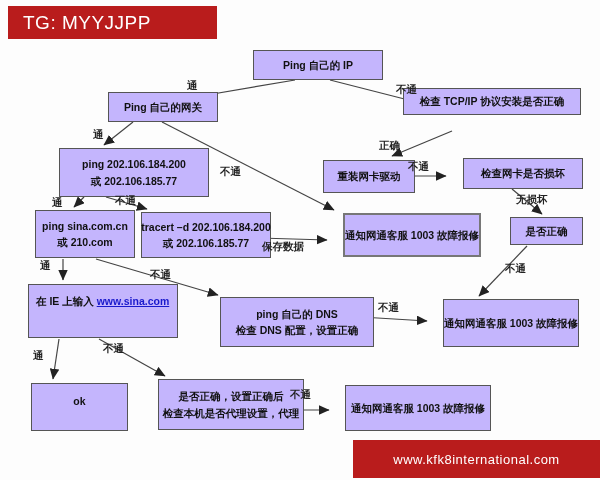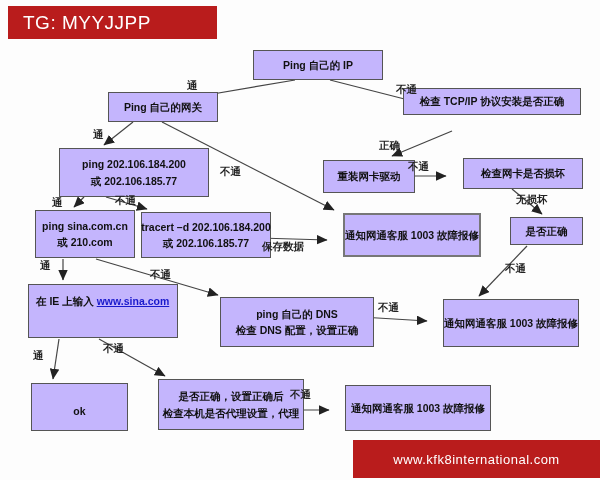--- a/index.html
+++ b/index.html
@@ -19,21 +19,21 @@
 
   .node{
     position:absolute;z-index:2;box-sizing:border-box;
     background:#c4b5fd;border:1px solid #555;
     display:flex;flex-direction:column;align-items:center;justify-content:center;
     font-size:10.5px;font-weight:bold;color:#111;line-height:1.55;
     text-align:center;
     margin-left:13px;
   }
   .node.thick{border-width:2px;border-color:#777}
-  .node.topalign{justify-content:flex-start;padding-top:19px}
+  .node.topalign{justify-content:flex-start;padding-top:9px}
   .node.leftalign{display:block;text-align:left;padding:8px 0 0 7px}
   .nl{display:block;white-space:nowrap}
   .inl{display:inline;white-space:nowrap}
   .link{color:#1a1acc;text-decoration:underline;cursor:pointer;display:inline;white-space:nowrap}
 
   .elbl{
     position:absolute;z-index:3;font-size:10.5px;font-weight:bold;color:#222;
     white-space:nowrap;background:transparent;
   }
 </style>

